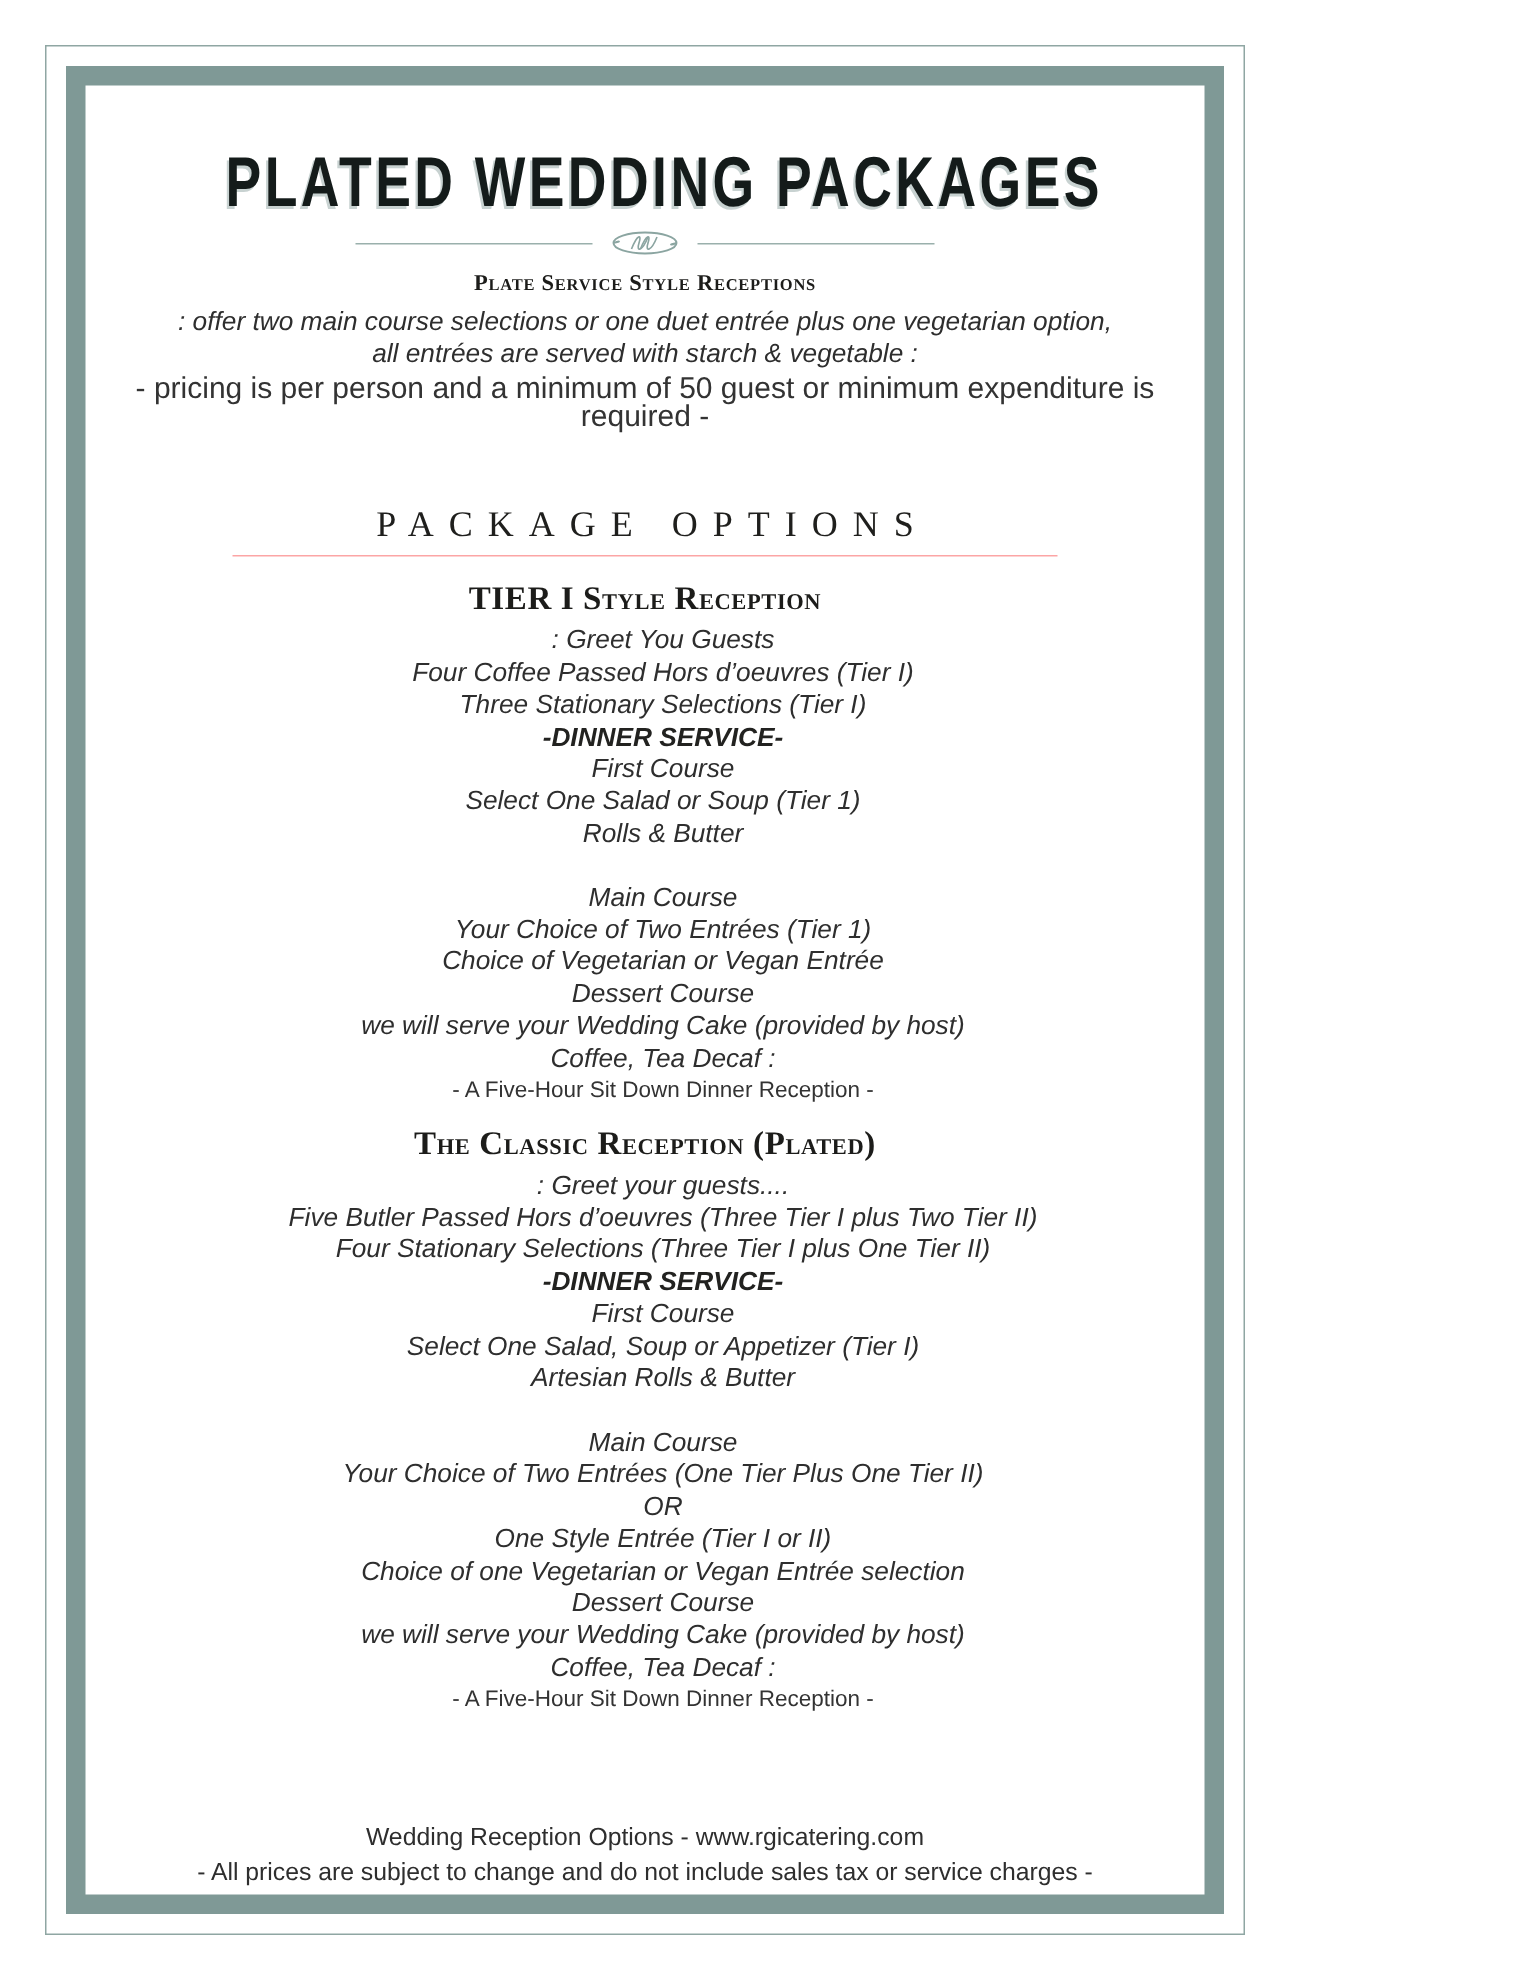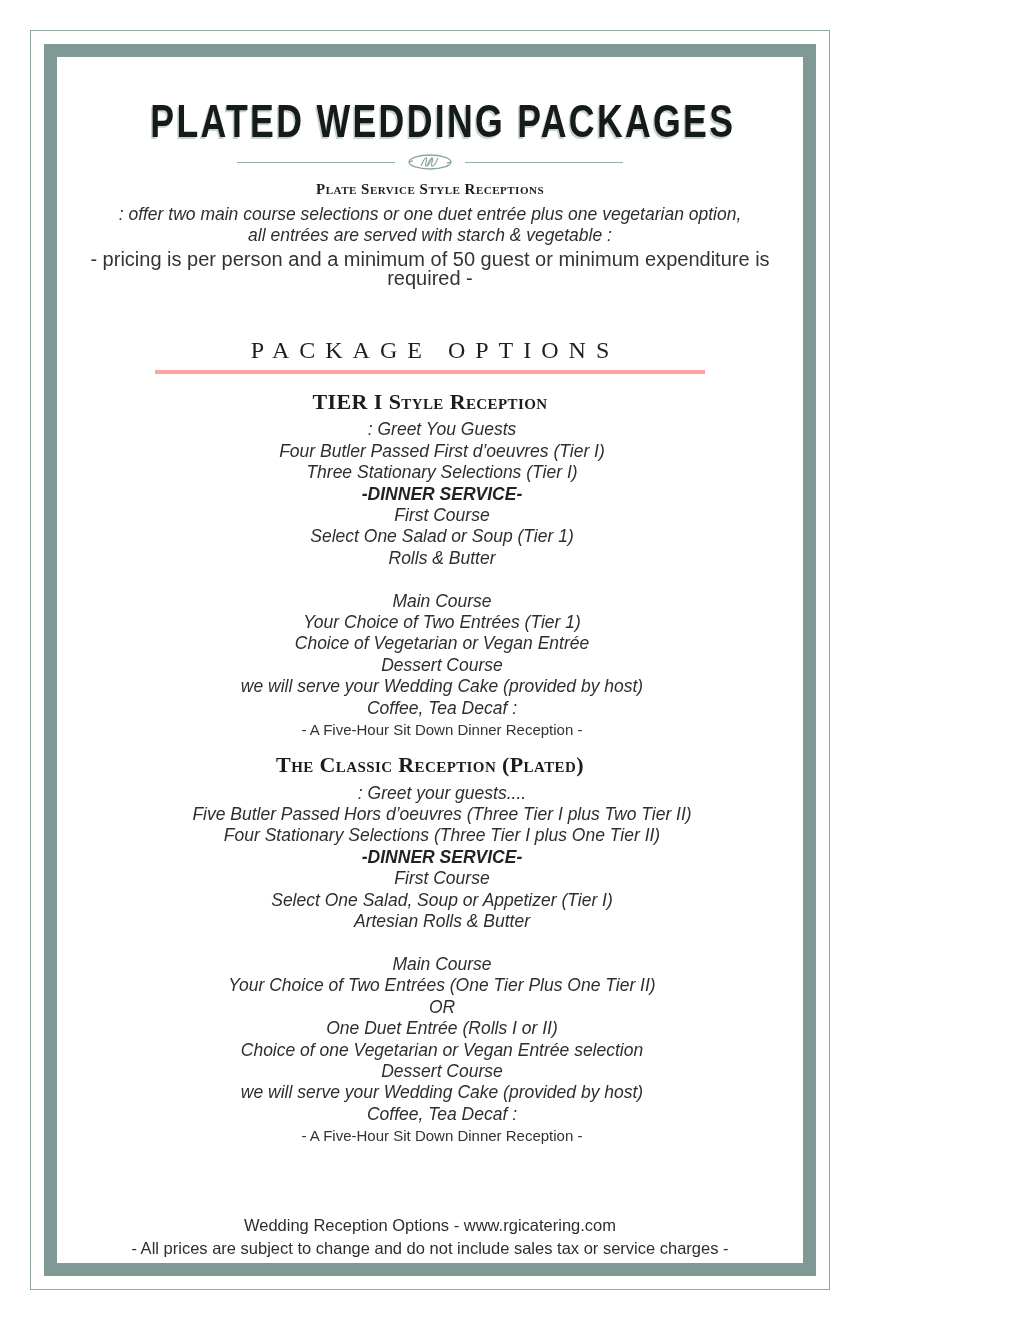--- a/index.html
+++ b/index.html
@@ -81,21 +81,21 @@
   }
   .package-options {
     margin: 49px auto 0 auto;
     width: 550px;
     font-family: "Liberation Serif", serif;
     font-weight: 400;
     font-size: 24px;
     letter-spacing: 10px;
     color: #1f1f1d;
     padding-bottom: 7px;
-    border-bottom: 4px solid #fca5a5;
+    border-bottom: 1px solid #fca5a5;
     text-indent: 10px; 
     line-height: 1.1;
     text-align: center;
   }
   .section-heading {
     font-family: "Liberation Serif", serif;
     font-variant: small-caps;
     font-weight: 700;
     font-size: 22px;
     line-height: 1.15;
@@ -146,21 +146,21 @@
     <div class="intro-heading">Plate Service Style Receptions</div>
     <div class="intro-line first">: offer two main course selections or one duet entrée plus one vegetarian option,</div>
     <div class="intro-line">all entrées are served with starch &amp; vegetable :</div>
     <div class="intro-note">- pricing is per person and a minimum of 50 guest or minimum expenditure is required -</div>
 
     <div class="package-options">PACKAGE OPTIONS</div>
 
     <div class="section-heading s0">TIER I Style Reception</div>
     <div class="lines">
         <div class="ln ln-italic">: Greet You Guests</div>
-        <div class="ln ln-italic">Four Butler Passed First d’oeuvres (Tier I)</div>
+        <div class="ln ln-italic">Four Coffee Passed Hors d’oeuvres (Tier I)</div>
         <div class="ln ln-italic">Three Stationary Selections (Tier I)</div>
         <div class="ln ln-bold-italic">-DINNER SERVICE-</div>
         <div class="ln ln-italic">First Course</div>
         <div class="ln ln-italic">Select One Salad or Soup (Tier 1)</div>
         <div class="ln ln-italic">Rolls &amp; Butter</div>
         <div class="ln ln-blank"></div>
         <div class="ln ln-italic">Main Course</div>
         <div class="ln ln-italic">Your Choice of Two Entrées (Tier 1)</div>
         <div class="ln ln-italic">Choice of Vegetarian or Vegan Entrée</div>
         <div class="ln ln-italic">Dessert Course</div>
@@ -175,21 +175,21 @@
         <div class="ln ln-italic">Five Butler Passed Hors d’oeuvres (Three Tier I plus Two Tier II)</div>
         <div class="ln ln-italic">Four Stationary Selections (Three Tier I plus One Tier II)</div>
         <div class="ln ln-bold-italic">-DINNER SERVICE-</div>
         <div class="ln ln-italic">First Course</div>
         <div class="ln ln-italic">Select One Salad, Soup or Appetizer (Tier I)</div>
         <div class="ln ln-italic">Artesian Rolls &amp; Butter</div>
         <div class="ln ln-blank"></div>
         <div class="ln ln-italic">Main Course</div>
         <div class="ln ln-italic">Your Choice of Two Entrées (One Tier Plus One Tier II)</div>
         <div class="ln ln-italic">OR</div>
-        <div class="ln ln-italic">One Duet Entrée (Rolls I or II)</div>
+        <div class="ln ln-italic">One Style Entrée (Tier I or II)</div>
         <div class="ln ln-italic">Choice of one Vegetarian or Vegan Entrée selection</div>
         <div class="ln ln-italic">Dessert Course</div>
         <div class="ln ln-italic">we will serve your Wedding Cake (provided by host)</div>
         <div class="ln ln-italic">Coffee, Tea Decaf :</div>
         <div class="ln ln-note">- A Five-Hour Sit Down Dinner Reception -</div>
       </div>
 
     <div class="footer">
       <div>Wedding Reception Options - www.rgicatering.com</div>
       <div>- All prices are subject to change and do not include sales tax or service charges -</div>

